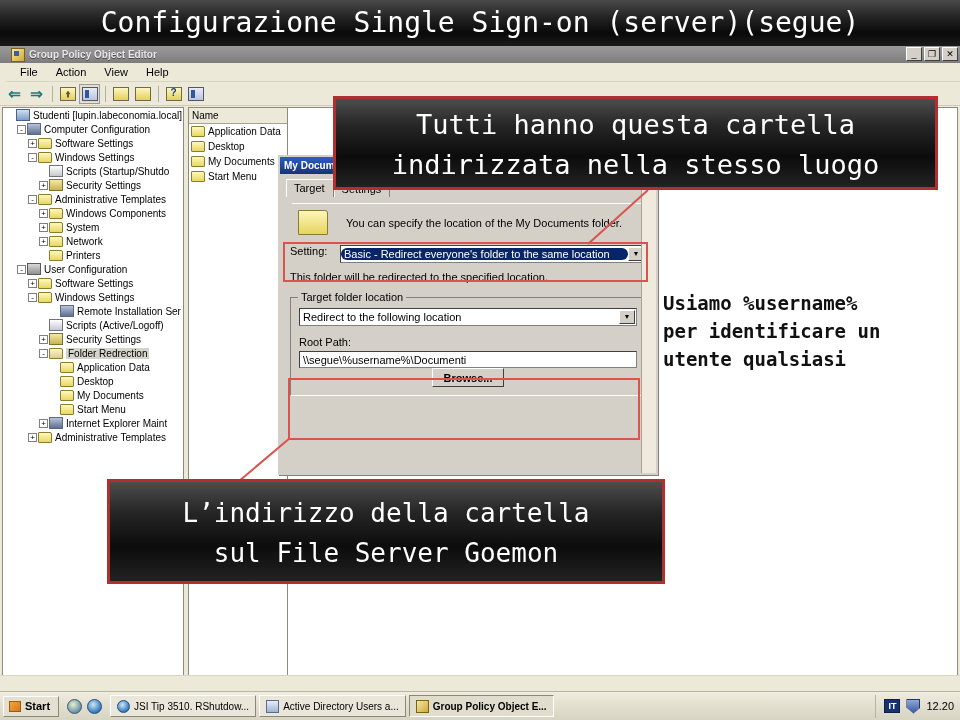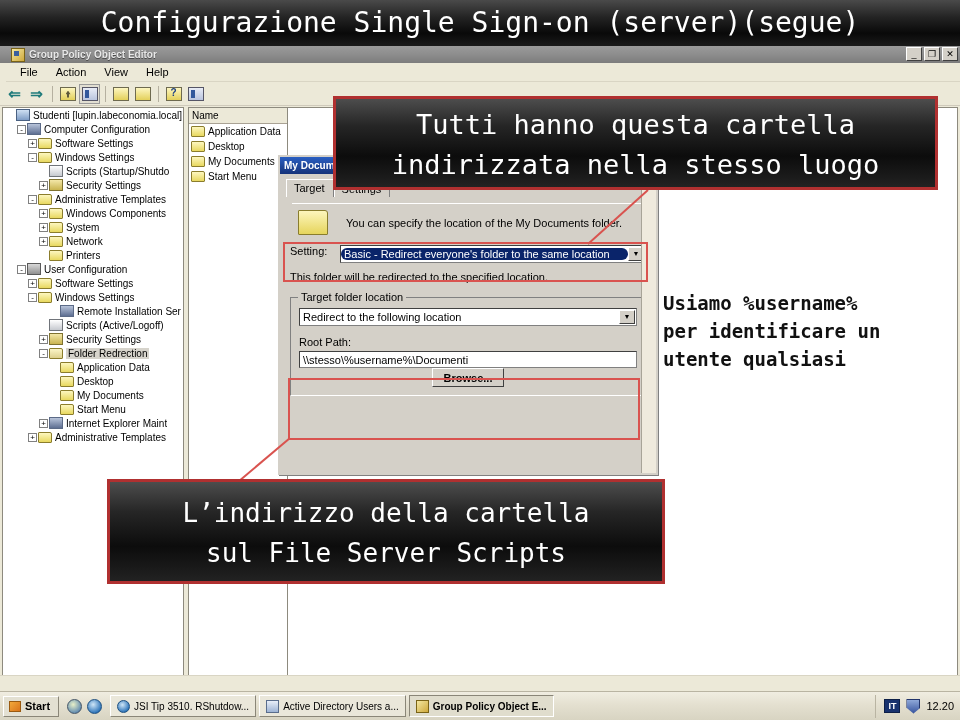--- a/index.html
+++ b/index.html
@@ -574,21 +574,21 @@
       </div>
       <div class="dlg-text" style="margin-bottom:14px;">This folder will be redirected to the specified location.</div>
 
       <div class="groupbox">
         <span class="gb-title">Target folder location</span>
         <span class="combo" style="display:flex;margin-bottom:10px;">
           <span class="val">Redirect to the following location</span>
           <span class="arrow">▼</span>
         </span>
         <div class="dlg-label" style="margin-bottom:3px;">Root Path:</div>
-        <div class="textbox">\\stesso\%username%\Documenti</div>
+        <div class="textbox">\\segue\%username%\Documenti</div>
         <div style="display:flex;justify-content:center;font-weight:bold;">
           <span class="btn" style="width:72px;">Browse...</span>
         </div>
       </div>
     </div>
     <div class="dlg-vscroll"></div>
   </div>
 
   <div class="hl-rect" id="hl-setting"></div>
   <div class="hl-rect" id="hl-rootpath"></div>
@@ -598,21 +598,21 @@
     <line x1="290" y1="438" x2="232" y2="487" stroke="#d9534f" stroke-width="2"></line>
   </svg>
 
   <div class="callout" id="callout-top">
     <div>Tutti hanno questa cartella</div>
     <div>indirizzata nella stesso luogo</div>
   </div>
 
   <div class="callout" id="callout-bottom">
     <div>L’indirizzo della cartella</div>
-    <div>sul File Server Scripts</div>
+    <div>sul File Server Goemon</div>
   </div>
 
   <div class="note-right">
     <div>Usiamo %username%</div>
     <div>per identificare un</div>
     <div>utente qualsiasi</div>
   </div>
 
   <div class="taskbar">
     <div class="start-btn">

